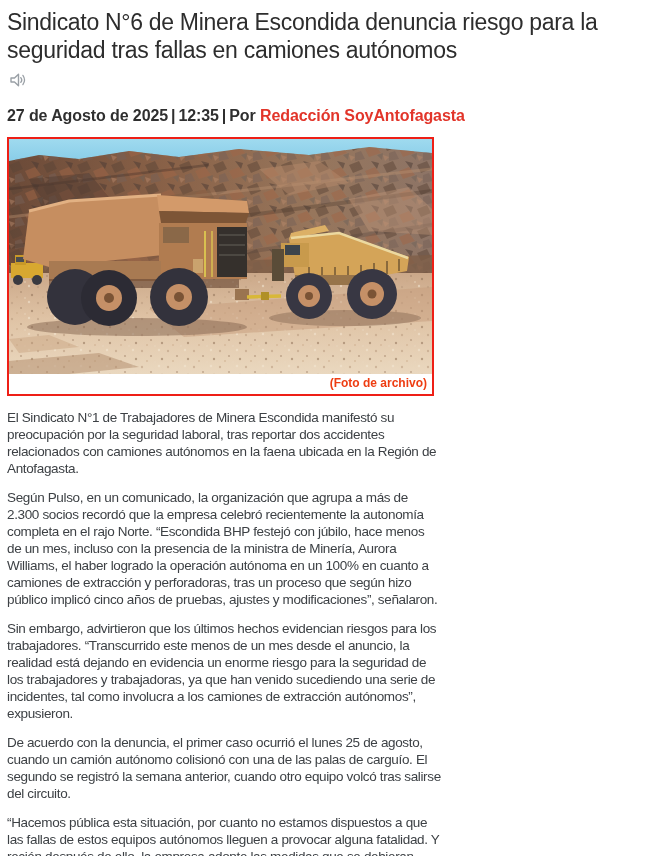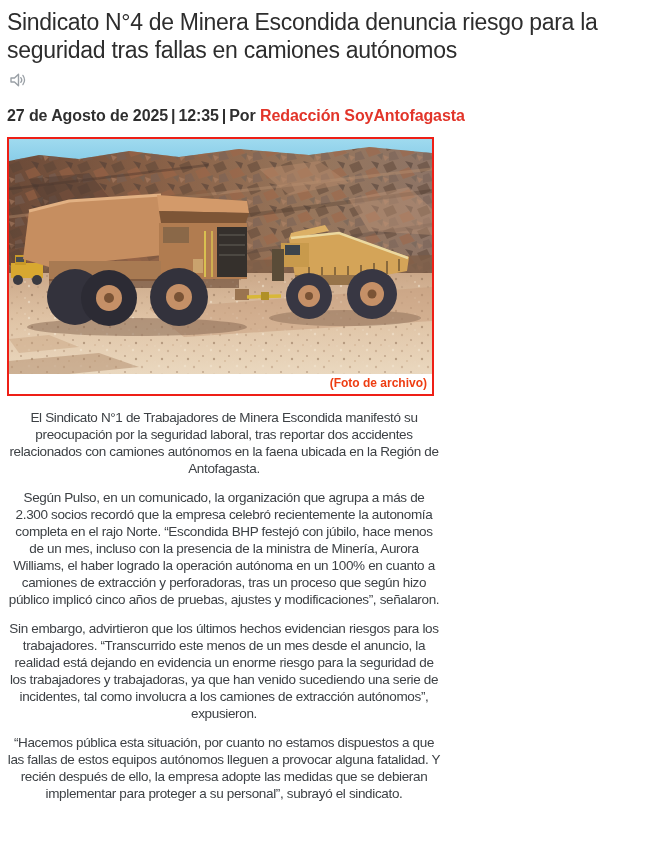--- a/index.html
+++ b/index.html
@@ -60,28 +60,28 @@
   }
 
   .article {
     margin-top: 13px;
     width: 434px;
     font-size: 13.5px;
     line-height: 17px;
     letter-spacing: -0.35px;
     color: #3d4145;
   }
-  .article p { margin-bottom: 12px; text-align: center; }
+  .article p { margin-bottom: 12px; }
 </style>
 </head>
 <body>
 
 <div class="page">
 
-  <h1 class="headline">Sindicato N°4 de Minera Escondida denuncia riesgo para la seguridad tras fallas en camiones autónomos</h1>
+  <h1 class="headline">Sindicato N°6 de Minera Escondida denuncia riesgo para la seguridad tras fallas en camiones autónomos</h1>
 
   <div class="subhead"><span class="speaker"><svg width="17" height="14" viewBox="0 0 17 14">
           <polygon points="1,5 4.5,5 8.5,1.2 8.5,12.8 4.5,9 1,9" fill="none" stroke="#9aa0a6" stroke-width="1.4" stroke-linejoin="round"></polygon>
           <path d="M10.8,4.6 Q12.8,7 10.8,9.4" fill="none" stroke="#9aa0a6" stroke-width="1.3" stroke-linecap="round"></path>
           <path d="M12.9,2.4 Q16.2,7 12.9,11.6" fill="none" stroke="#9aa0a6" stroke-width="1.3" stroke-linecap="round"></path>
         </svg></span></div>
 
   <div class="byline">
     <span>27 de Agosto de 2025</span><span class="sep">|</span><span>12:35</span><span class="sep">|</span><span>Por</span>
     <a class="author">Redacción SoyAntofagasta</a>
@@ -216,16 +216,17 @@
         <circle cx="363" cy="155" r="4.5" fill="#7a5335"></circle>
       </g>
     </svg>
     <div class="photo-caption">(Foto de archivo)</div>
   </div>
 
   <div class="article">
     <p>El Sindicato N°1 de Trabajadores de Minera Escondida manifestó su preocupación por la seguridad laboral, tras reportar dos accidentes relacionados con camiones autónomos en la faena ubicada en la Región de Antofagasta.</p>
     <p>Según Pulso, en un comunicado, la organización que agrupa a más de 2.300 socios recordó que la empresa celebró recientemente la autonomía completa en el rajo Norte. “Escondida BHP festejó con júbilo, hace menos de un mes, incluso con la presencia de la ministra de Minería, Aurora Williams, el haber logrado la operación autónoma en un 100% en cuanto a camiones de extracción y perforadoras, tras un proceso que según hizo público implicó cinco años de pruebas, ajustes y modificaciones”, señalaron.</p>
     <p>Sin embargo, advirtieron que los últimos hechos evidencian riesgos para los trabajadores. “Transcurrido este menos de un mes desde el anuncio, la realidad está dejando en evidencia un enorme riesgo para la seguridad de los trabajadores y trabajadoras, ya que han venido sucediendo una serie de incidentes, tal como involucra a los camiones de extracción autónomos”, expusieron.</p>
+    <p>De acuerdo con la denuncia, el primer caso ocurrió el lunes 25 de agosto, cuando un camión autónomo colisionó con una de las palas de carguío. El segundo se registró la semana anterior, cuando otro equipo volcó tras salirse del circuito.</p>
     <p>“Hacemos pública esta situación, por cuanto no estamos dispuestos a que las fallas de estos equipos autónomos lleguen a provocar alguna fatalidad. Y recién después de ello, la empresa adopte las medidas que se debieran implementar para proteger a su personal”, subrayó el sindicato.</p>
   </div>
 
 </div>
 
 </body></html>

